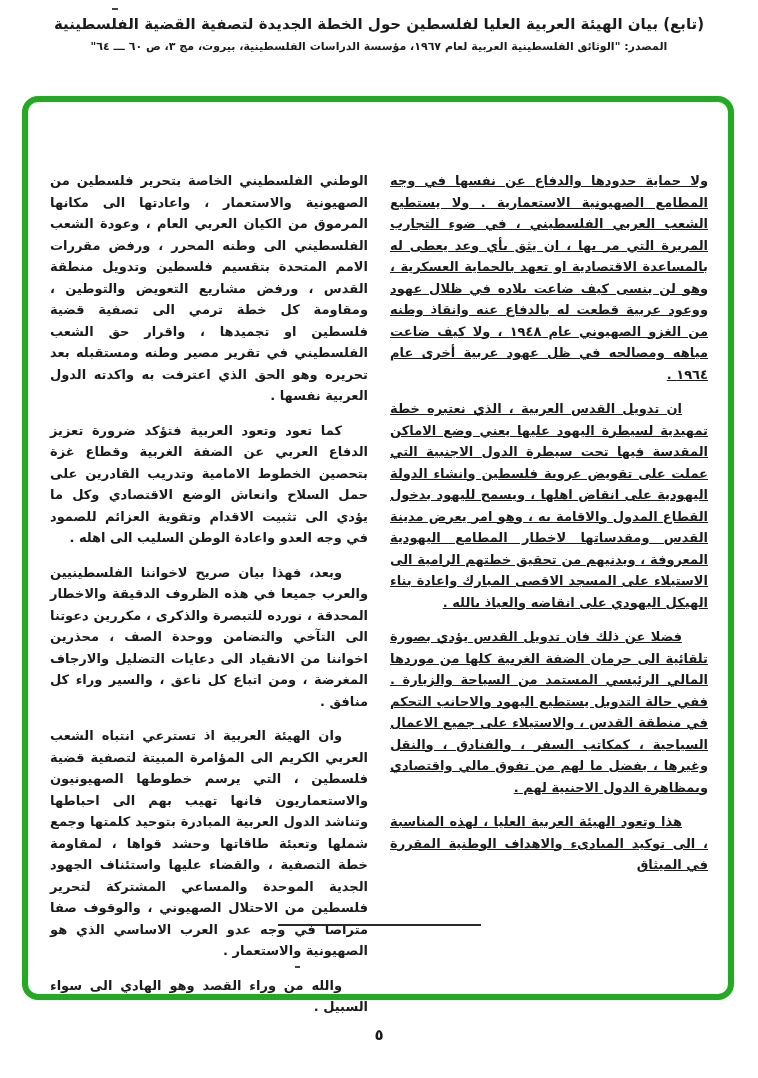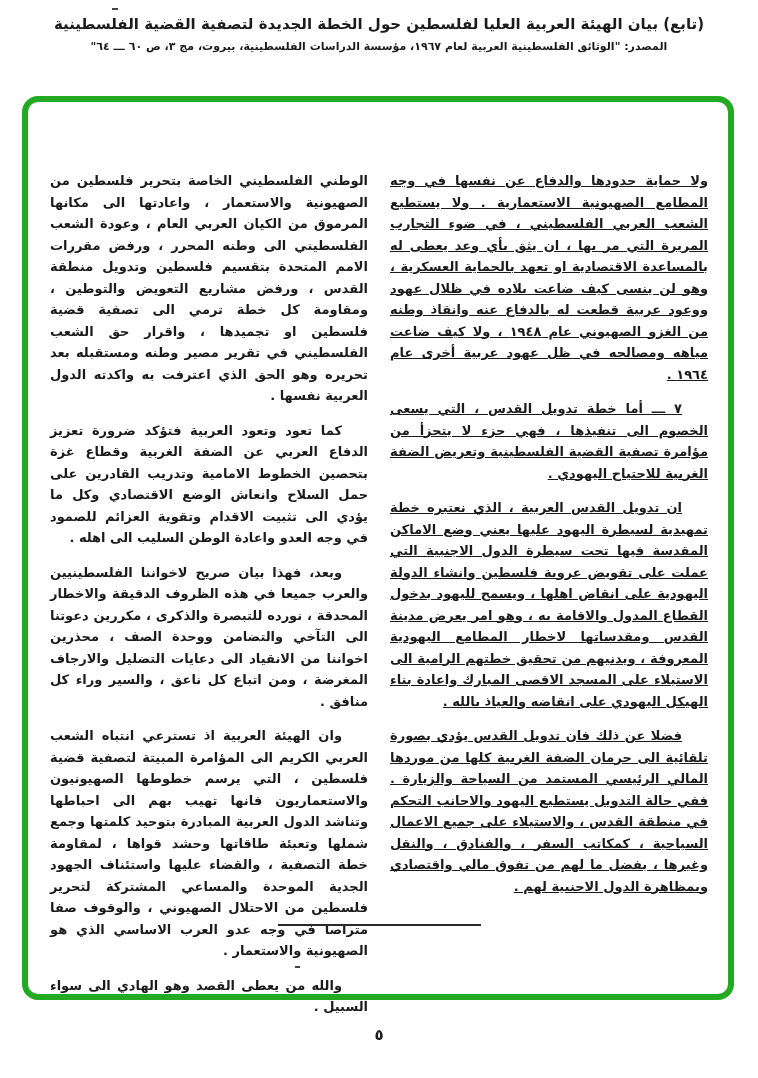--- a/index.html
+++ b/index.html
@@ -90,31 +90,31 @@
 <div class="speck speck-top"></div>
 
 <h1 class="page-title">(تابع) بيان الهيئة العربية العليا لفلسطين حول الخطة الجديدة لتصفية القضية الفلسطينية</h1>
 
 <div class="source-line">المصدر: "الوثائق الفلسطينية العربية لعام ١٩٦٧، مؤسسة الدراسات الفلسطينية، بيروت، مج ٣، ص ٦٠ ـــ ٦٤"</div>
 
 <div class="green-frame">
 
   <div class="text-col col-right">
     <p class="continuation">ولا حماية حدودها والدفاع عن نفسها في وجه المطامع الصهيونية الاستعمارية . ولا يستطيع الشعب العربي الفلسطيني ، في ضوء التجارب المريرة التي مر بها ، ان يثق بأي وعد يعطى له بالمساعدة الاقتصادية او تعهد بالحماية العسكرية ، وهو لن ينسى كيف ضاعت بلاده في ظلال عهود ووعود عربية قطعت له بالدفاع عنه وانقاذ وطنه من الغزو الصهيوني عام ١٩٤٨ ، ولا كيف ضاعت مياهه ومصالحه في ظل عهود عربية أخرى عام ١٩٦٤ .</p>
-    <p>٧ ـــ أما خطة تدويل القدس ، التي يسعى الخصوم الى تنفيذها ، فهي جزء لا يتجزأ من مؤامرة تصفية القضية الفلسطينية وتعريض الضفة الغربية للاجتياح اليهودي .</p>
     <p>ان تدويل القدس العربية ، الذي نعتبره خطة تمهيدية لسيطرة اليهود عليها يعني وضع الاماكن المقدسة فيها تحت سيطرة الدول الاجنبية التي عملت على تقويض عروبة فلسطين وانشاء الدولة اليهودية على انقاض اهلها ، ويسمح لليهود بدخول القطاع المدول والاقامة به ، وهو امر يعرض مدينة القدس ومقدساتها لاخطار المطامع اليهودية المعروفة ، ويدنيهم من تحقيق خطتهم الرامية الى الاستيلاء على المسجد الاقصى المبارك واعادة بناء الهيكل اليهودي على انقاضه والعياذ بالله .</p>
     <p>فضلا عن ذلك فان تدويل القدس يؤدي بصورة تلقائية الى حرمان الضفة الغربية كلها من موردها المالي الرئيسي المستمد من السياحة والزيارة . ففي حالة التدويل يستطيع اليهود والاجانب التحكم في منطقة القدس ، والاستيلاء على جميع الاعمال السياحية ، كمكاتب السفر ، والفنادق ، والنقل وغيرها ، بفضل ما لهم من تفوق مالي واقتصادي وبمظاهرة الدول الاجنبية لهم .</p>
+    <p>هذا وتعود الهيئة العربية العليا ، لهذه المناسبة ، الى توكيد المبادىء والاهداف الوطنية المقررة في الميثاق</p>
   </div>
 
   <div class="text-col col-left">
     <p class="continuation">الوطني الفلسطيني الخاصة بتحرير فلسطين من الصهيونية والاستعمار ، واعادتها الى مكانها المرموق من الكيان العربي العام ، وعودة الشعب الفلسطيني الى وطنه المحرر ، ورفض مقررات الامم المتحدة بتقسيم فلسطين وتدويل منطقة القدس ، ورفض مشاريع التعويض والتوطين ، ومقاومة كل خطة ترمي الى تصفية قضية فلسطين او تجميدها ، واقرار حق الشعب الفلسطيني في تقرير مصير وطنه ومستقبله بعد تحريره وهو الحق الذي اعترفت به واكدته الدول العربية نفسها .</p>
     <p>كما تعود وتعود العربية فتؤكد ضرورة تعزيز الدفاع العربي عن الضفة الغربية وقطاع غزة بتحصين الخطوط الامامية وتدريب القادرين على حمل السلاح وانعاش الوضع الاقتصادي وكل ما يؤدي الى تثبيت الاقدام وتقوية العزائم للصمود في وجه العدو واعادة الوطن السليب الى اهله .</p>
     <p>وبعد، فهذا بيان صريح لاخواننا الفلسطينيين والعرب جميعا في هذه الظروف الدقيقة والاخطار المحدقة ، نورده للتبصرة والذكرى ، مكررين دعوتنا الى التآخي والتضامن ووحدة الصف ، محذرين اخواننا من الانقياد الى دعايات التضليل والارجاف المغرضة ، ومن اتباع كل ناعق ، والسير وراء كل منافق .</p>
     <p>وان الهيئة العربية اذ تسترعي انتباه الشعب العربي الكريم الى المؤامرة المبيتة لتصفية قضية فلسطين ، التي يرسم خطوطها الصهيونيون والاستعماريون فانها تهيب بهم الى احباطها وتناشد الدول العربية المبادرة بتوحيد كلمتها وجمع شملها وتعبئة طاقاتها وحشد قواها ، لمقاومة خطة التصفية ، والقضاء عليها واستئناف الجهود الجدية الموحدة والمساعي المشتركة لتحرير فلسطين من الاحتلال الصهيوني ، والوقوف صفا متراصا في وجه عدو العرب الاساسي الذي هو الصهيونية والاستعمار .</p>
-    <p>والله من يعطى القصد وهو الهادي الى سواء السبيل .</p>
+    <p>والله من وراء القصد وهو الهادي الى سواء السبيل .</p>
   </div>
 
 </div>
 
 <div class="divider-line"></div>
 <div class="speck speck-bottom"></div>
 
 <div class="page-number">٥</div>
 
 </body></html>

